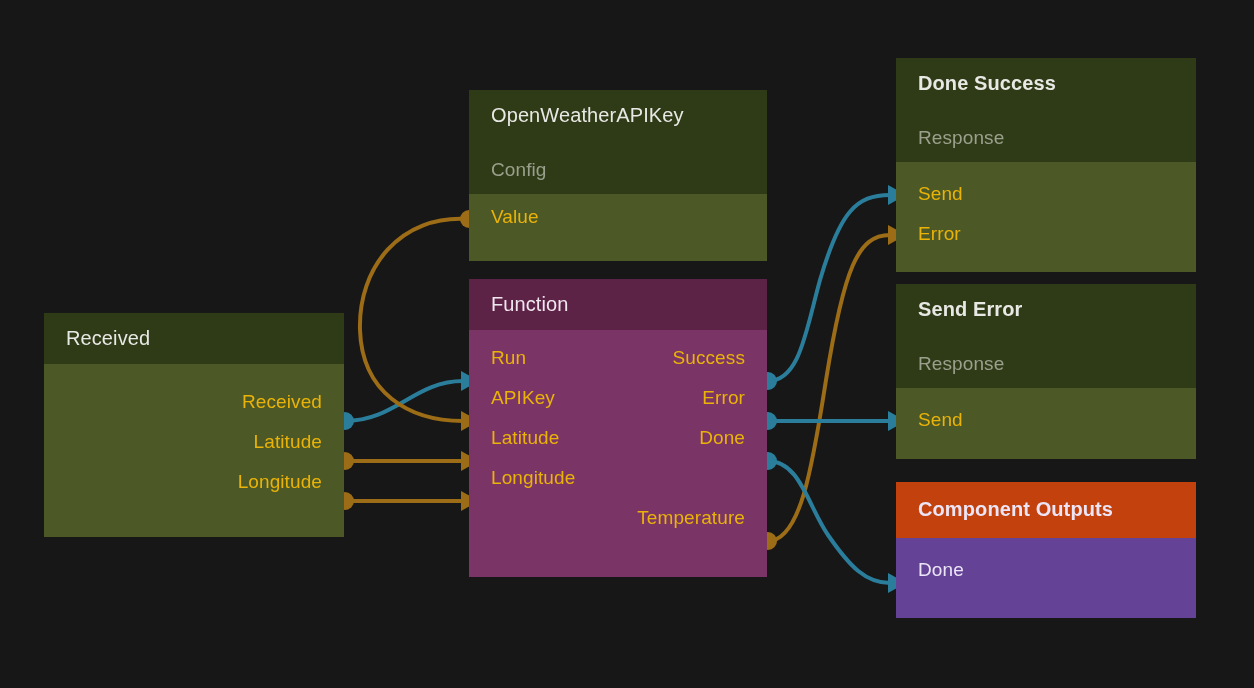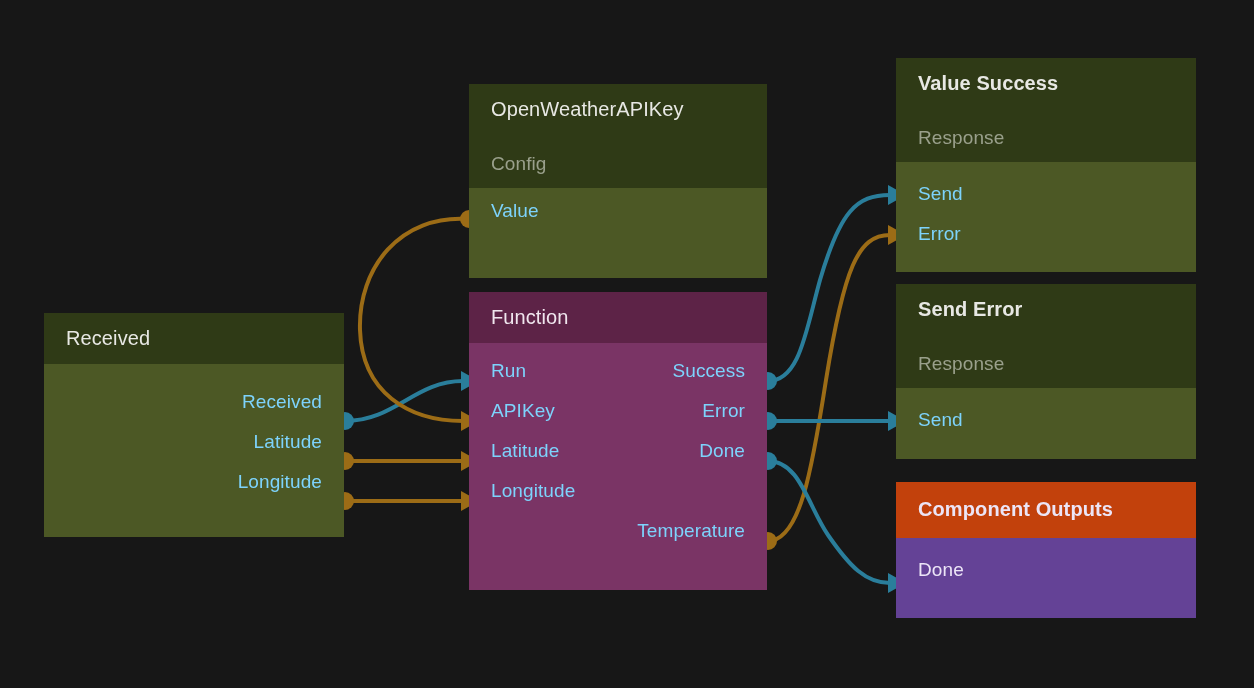--- a/index.html
+++ b/index.html
@@ -69,44 +69,44 @@
   .port-row {
     position: relative;
     height: 40px;
     display: flex;
     align-items: center;
     padding: 0 22px;
   }
   .port-row.out { justify-content: flex-end; }
   .port-label {
     font-size: 19px;
-    color: #7dd3fc;
+    color: #eab308;
     white-space: nowrap;
     letter-spacing: .1px;
   }
 
   
   .green  .node-header { background: #2f3a16; }
   .green  .node-body   { background: #4c5825; }
   .maroon .node-header { background: #5d2347; }
   .maroon .node-body   { background: #7a3465; }
   .maroon .node-title  { color: #f0e6ee; }
   .purple .node-header { background: #c2410c; }
   .purple .node-body   { background: #644296; }
   .purple .node-title  { color: #ece5f7; }
   .purple .port-label  { color: #ece5f7; }
 
   
   #node-request            { left:  44px; top: 313px; width: 300px; height: 224px; }
   #node-request .node-body { padding-top: 18px; }
 
-  #node-apikey             { left: 469px; top:  84px; width: 298px; height: 194px; }
+  #node-apikey             { left: 469px; top:  90px; width: 298px; height: 171px; }
   #node-apikey .node-body  { padding-top: 3px; }
 
-  #node-function           { left: 469px; top: 279px; width: 298px; height: 298px; margin-top: 13px; }
+  #node-function           { left: 469px; top: 279px; width: 298px; height: 298px; }
 
   #node-sendsuccess        { left: 896px; top:  58px; width: 300px; height: 214px; }
   #node-sendsuccess .node-body { padding-top: 12px; }
 
   #node-senderror          { left: 896px; top: 284px; width: 300px; height: 175px; }
   #node-senderror .node-body   { padding-top: 12px; }
 
   #node-compout            { left: 896px; top: 482px; width: 300px; height: 136px; }
   #node-compout .node-header   { padding-top: 16px; padding-bottom: 16px; }
   #node-compout .node-body     { padding-top: 12px; }
@@ -202,21 +202,21 @@
         <span class="port-label">Longitude</span>
       </div>
       <div class="port-row out">
         <span class="port-label">Temperature</span>
       </div>
     </div>
   </div>
 
   <div class="node green" id="node-sendsuccess">
     <div class="node-header">
-      <div class="node-title">Value Success</div>
+      <div class="node-title">Done Success</div>
       <div class="node-subtitle">Response</div>
     </div>
     <div class="node-body">
       <div class="port-row">
         <span class="port-label">Send</span>
       </div>
       <div class="port-row">
         <span class="port-label">Error</span>
       </div>
     </div>

